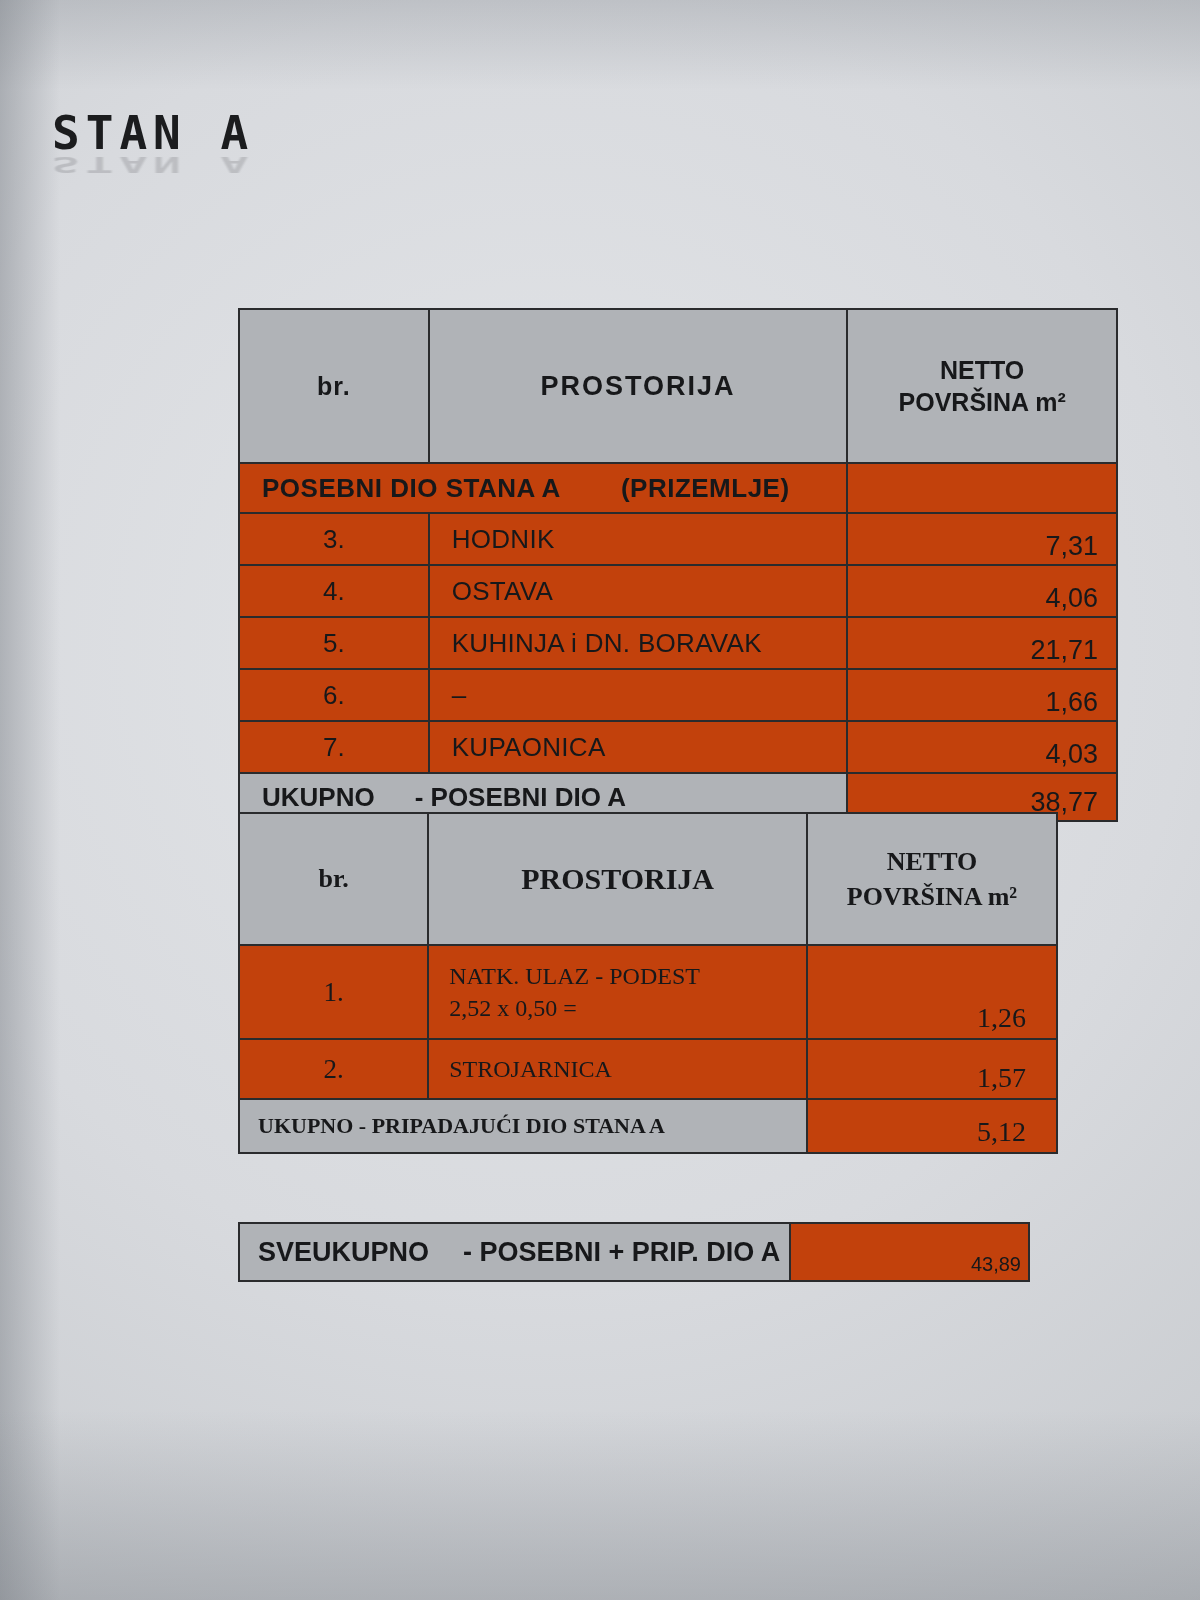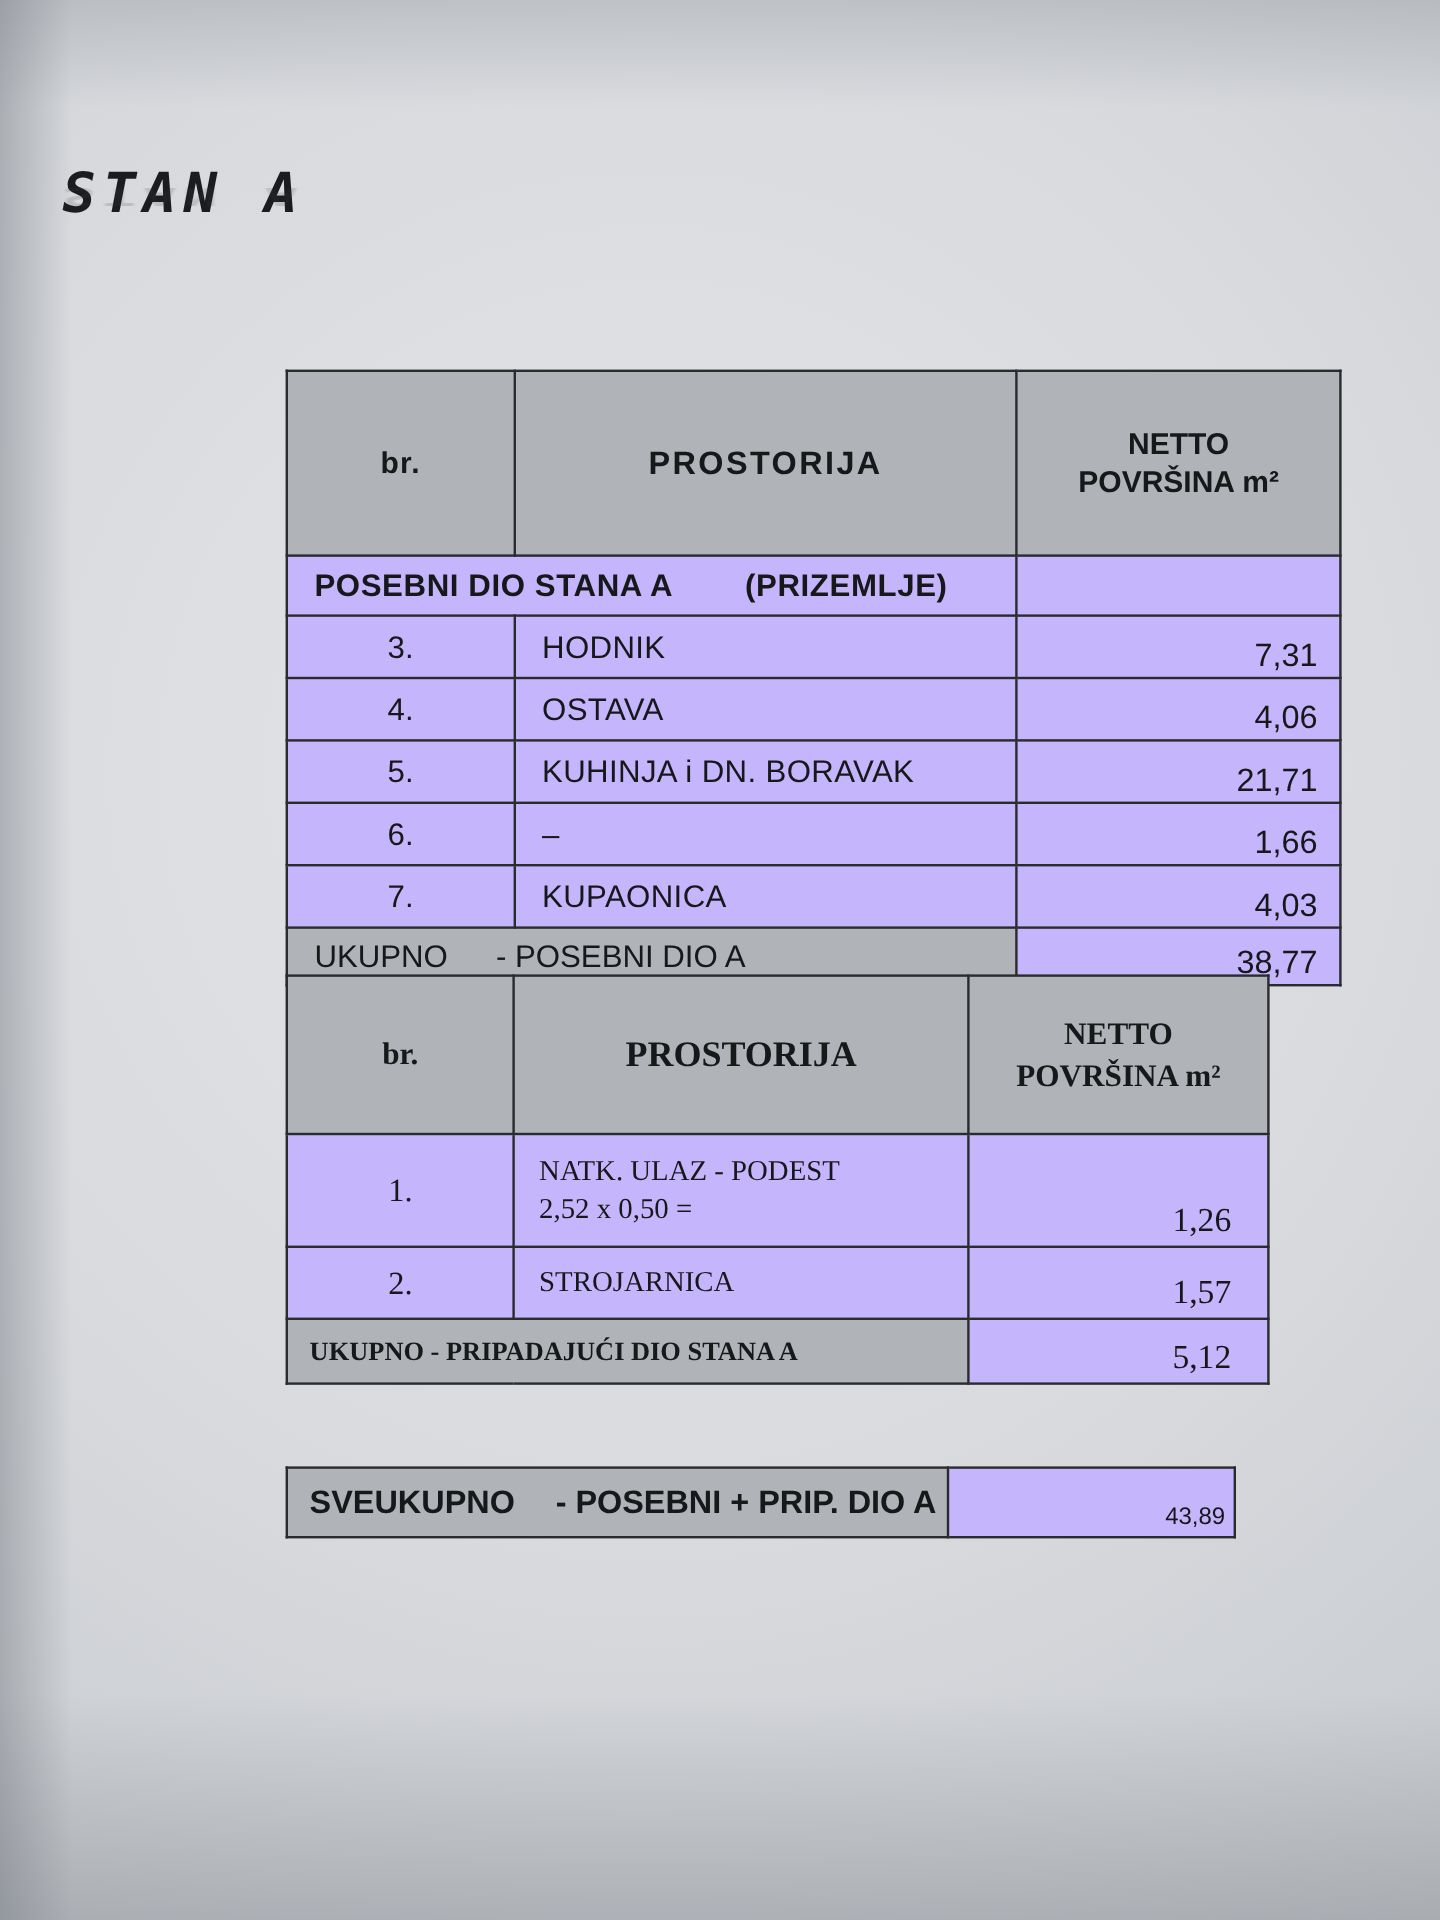--- a/index.html
+++ b/index.html
@@ -34,27 +34,26 @@
   .shadow-top {
     position: absolute;
     left: 0; top: 0; width: 1200px; height: 90px;
     background: linear-gradient(to bottom, rgba(130,135,142,0.30), rgba(130,135,142,0));
   }
 
   
   .doc-title {
     position: absolute;
     left: 52px;
-    top: 134px;
+    top: 106px;
     font-family: "DejaVu Sans Mono", monospace;
     font-weight: bold;
     font-size: 46px;
     letter-spacing: 6px;
     color: #1b1c1e;
-    font-style: italic;
   }
   .doc-title-reflection {
     position: absolute;
     left: 52px;
     top: 176px;
     font-family: "DejaVu Sans Mono", monospace;
     font-weight: bold;
     font-size: 46px;
     letter-spacing: 6px;
     color: rgba(60,62,66,0.18);
@@ -112,21 +111,21 @@
   }
   .hdr-cell {
     background: #b0b3b7;
     text-align: center;
     font-weight: bold;
   }
   .shade {
     background: #b0b3b7;
   }
   .white {
-    background: #c4b5fd;
+    background: #c2410c;
   }
 
   
   #table1 {
     left: 238px;
     top: 308px;
     width: 880px;
   }
   #table1 .c-br   { width: 190px; }
   #table1 .c-name { width: 420px; }
@@ -159,21 +158,21 @@
   #table1 .area {
     text-align: right;
     font-size: 27px;
     padding-right: 18px;
     vertical-align: bottom;
     padding-bottom: 2px;
   }
   #table1 .total-row td { height: 44px; }
   #table1 .total-label {
     font-size: 26px;
-    font-weight: normal;
+    font-weight: bold;
     padding-left: 22px;
   }
   #table1 .total-label .dash { margin-left: 40px; }
 
   
   #table2 {
     left: 238px;
     top: 812px;
     width: 820px;
     font-family: "Liberation Serif", serif;

